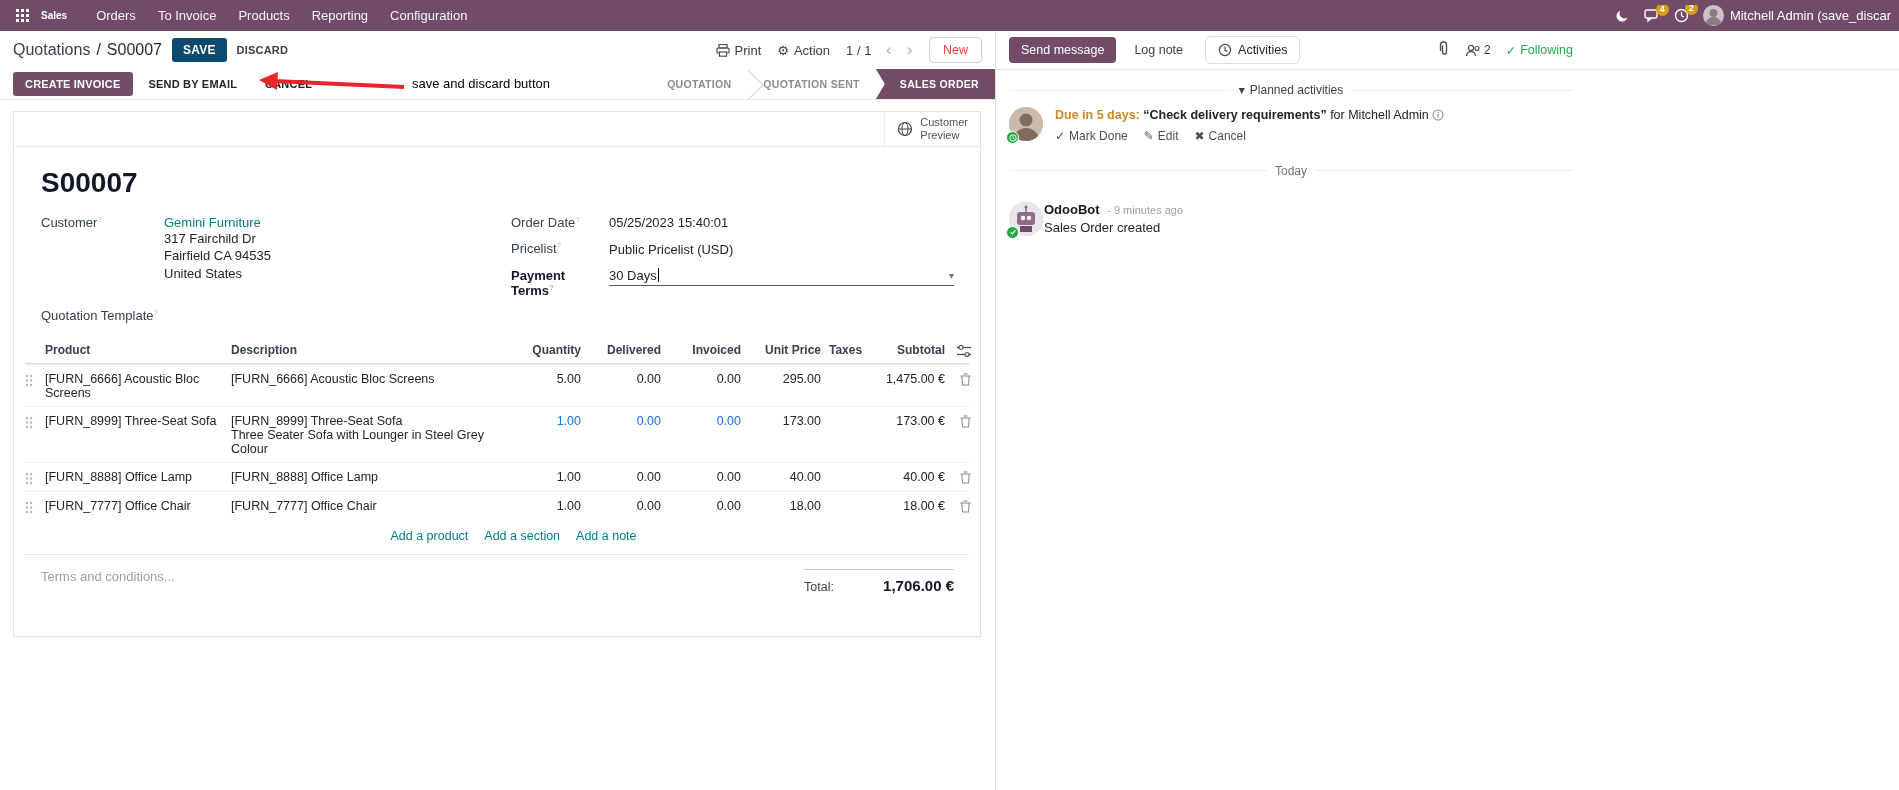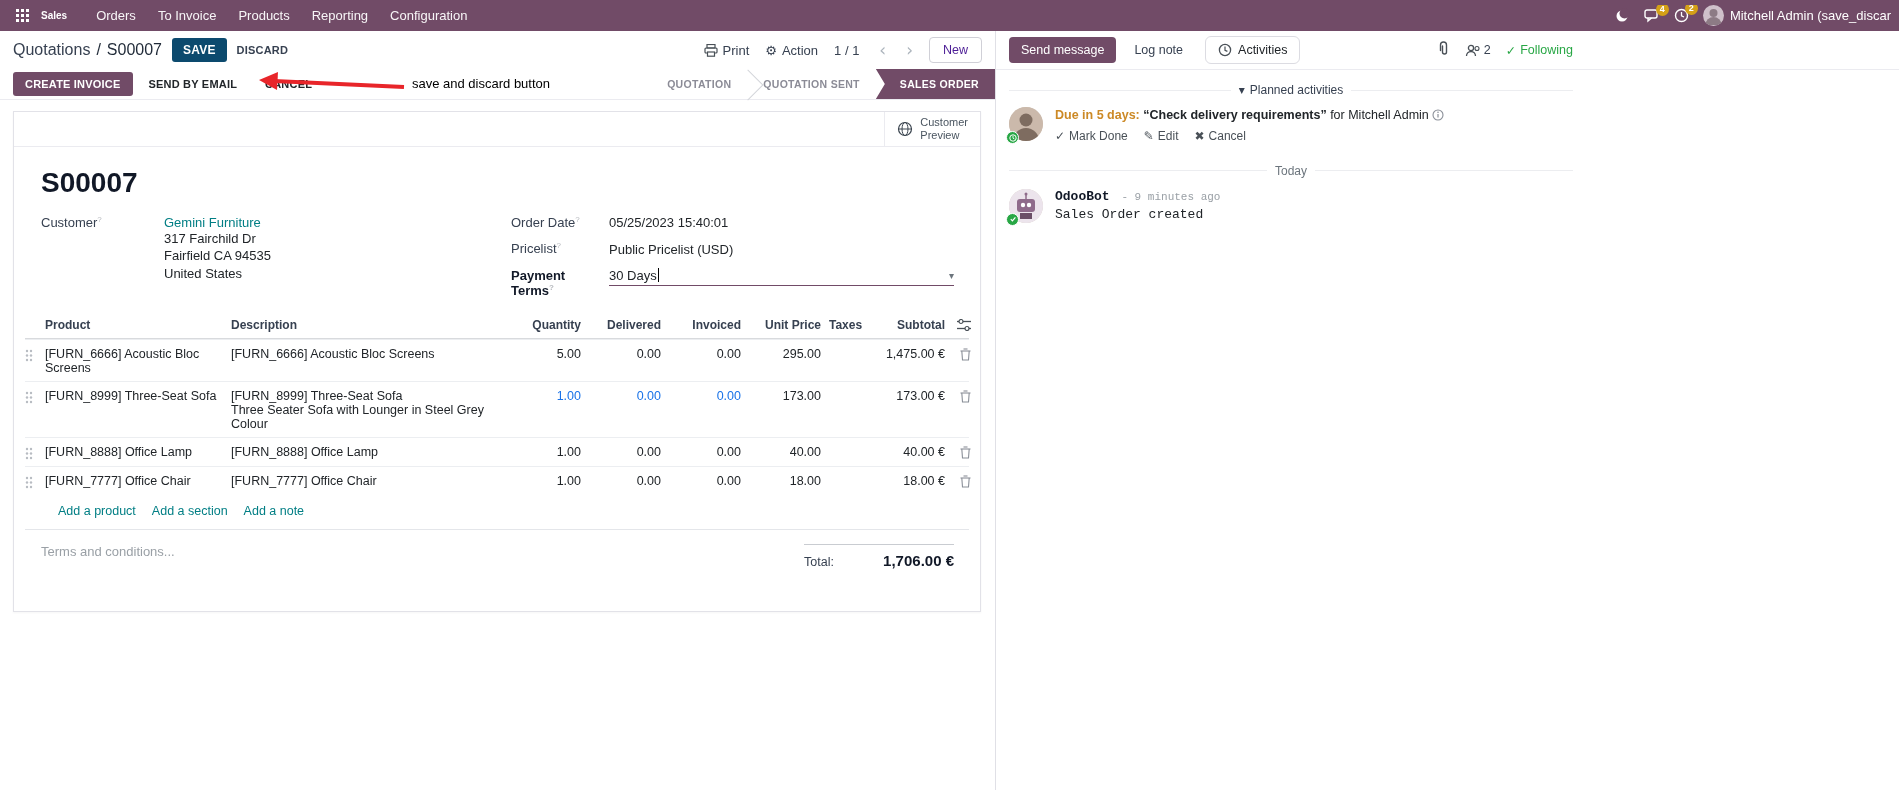--- a/index.html
+++ b/index.html
@@ -25,23 +25,23 @@
   .chatter { flex:1; border-left:1px solid #e0e0e6; background:#fff; min-width:0; }
 
   
   .control-panel { height:38px; display:flex; align-items:center; padding:0 13px; }
   .bc { display:flex; align-items:center; gap:6px; font-size:16px; color:#1f2937; }
   .bc a { color:#374151; text-decoration:none; cursor:pointer; }
   .btn-save { background:#0c4a6e; color:#fff; border:none; font-size:12px; font-weight:700; padding:5px 11px; border-radius:3px; margin-left:10px; cursor:pointer; letter-spacing:.2px; }
   .btn-discard { background:none; border:none; color:#374151; font-size:11px; font-weight:700; padding:5px 10px; cursor:pointer; letter-spacing:.2px; }
   .cp-right { margin-left:auto; display:flex; align-items:center; gap:16px; font-size:13px; color:#374151; }
   .cp-tool { display:flex; align-items:center; gap:5px; cursor:pointer; }
-  .pager { display:flex; align-items:center; gap:20px; color:#374151; }
+  .pager { display:flex; align-items:center; gap:14px; color:#374151; }
   .pager .chevbtn { color:#adb5bd; font-size:17px; cursor:pointer; line-height:1; }
-  .btn-new { background:#fff; border:1px solid #d0d0d7; border-radius:4px; font-size:12.5px; color:#4c1d95; padding:5px 13px; cursor:pointer; }
+  .btn-new { background:#fff; border:1px solid #d0d0d7; border-radius:4px; font-size:12.5px; color:#ef4444; padding:5px 13px; cursor:pointer; }
 
   
   .action-bar { height:31px; display:flex; align-items:stretch; border-bottom:1px solid #ebebf0; padding-left:13px; }
   .ab-left { display:flex; align-items:center; gap:4px; }
   .btn-primary-sm { background:#714B67; color:#fff; border:none; font-size:11px; font-weight:700; padding:6px 12px; border-radius:3px; cursor:pointer; letter-spacing:.2px; }
   .btn-flat { background:none; border:none; color:#212529; font-size:11px; font-weight:700; padding:6px 12px; cursor:pointer; letter-spacing:.2px; }
   .stages { margin-left:auto; display:flex; align-items:stretch; height:30px; }
   .stage { display:flex; align-items:center; padding:0 16px; font-size:10.5px; font-weight:700; color:#8b8b96; letter-spacing:.3px; cursor:pointer; position:relative; }
   .chev { position:relative; width:0; }
   .chev::after { content:""; position:absolute; top:4.5px; left:-10.5px; width:21px; height:21px; border-top:1px solid #d3d5da; border-right:1px solid #d3d5da; transform:rotate(45deg); }
@@ -85,21 +85,21 @@
   .c-desc { flex:0 0 282px; padding-right:8px; }
   .c-qty { flex:0 0 68px; text-align:right; }
   .c-del { flex:0 0 80px; text-align:right; }
   .c-inv { flex:0 0 80px; text-align:right; }
   .c-price { flex:0 0 80px; text-align:right; }
   .c-tax { flex:0 0 54px; padding-left:8px; }
   .c-sub { flex:0 0 70px; text-align:right; }
   .c-trash { flex:0 0 26px; display:flex; justify-content:flex-end; align-items:center; padding-top:1px; }
   .desc2 { color:#212529; }
   .edited { color:#1a73e8; }
-  .addlinks { display:flex; gap:16px; padding:9px 0 11px 33px; border-bottom:1px solid #e4e6ea; font-size:12.5px; margin:0 0; }
+  .addlinks { display:flex; gap:16px; padding:9px 0 11px 33px; border-bottom:1px solid #e4e6ea; font-size:12.5px; margin:0 0;justify-content:center; }
   .addlinks a { color:#017E84; text-decoration:none; cursor:pointer; }
 
   .sheet-foot { display:flex; justify-content:space-between; align-items:flex-start; padding:14px 26px 0 27px; }
   .terms { color:#9aa0a6; font-size:13px; cursor:text; }
   .totals { width:150px; border-top:1px solid #c9ccd1; padding-top:7px; display:flex; justify-content:space-between; align-items:baseline; }
   .totals .tl { font-size:12.5px; color:#374151; }
   .totals .tv { font-size:15px; font-weight:700; color:#111827; }
 
   
   .annotation-text { position:absolute; left:412px; top:45px; font-size:13px; color:#000; }
@@ -121,21 +121,21 @@
   .sep.today { color:#6c757d; margin-top:21px; }
   .activity { display:flex; gap:12px; margin-top:10px; }
   .av36 { position:relative; width:34px; height:34px; border-radius:50%; background:#d8cfc4; flex:0 0 auto; overflow:visible; }
   .av36 .photo { width:34px; height:34px; border-radius:50%; overflow:hidden; display:block; }
   .av-badge { position:absolute; left:-3px; bottom:-3px; width:13px; height:13px; border-radius:50%; background:#28a745; border:1.5px solid #fff; display:flex; align-items:center; justify-content:center; }
   .act-line1 { font-size:12.5px; color:#212529; line-height:1.4; }
   .due { color:#cc8925; font-weight:700; }
   .summary { font-weight:600; }
   .act-actions { display:flex; gap:16px; margin-top:4px; font-size:12px; color:#495057; }
   .act-actions span.act { display:flex; align-items:center; gap:4px; cursor:pointer; }
-  .msg { display:flex; gap:12px; margin-top:11px;font-family:Liberation Mono, monospace; }
+  .msg { display:flex; gap:1px; margin-top:24px; }
   .msg-head { font-size:13px; }
   .msg-author { font-weight:700; color:#111827; }
   .msg-time { color:#9aa0a6; font-size:11px; margin-left:4px; }
   .msg-body { font-size:13px; color:#212529; margin-top:3px; }
   .glyph { font-family:"DejaVu Sans", sans-serif; }
 </style>
 </head>
 <body>
 
 <div class="screen">
@@ -279,20 +279,23 @@
                 <span class="flabel"><span>Customer</span><sup>?</sup></span>
                 <span class="fval">
                   <a class="link-teal">Gemini Furniture</a>
                   <span class="addr">
                     <div>317 Fairchild Dr</div>
                     <div>Fairfield CA 94535</div>
                     <div>United States</div>
                   </span>
                 </span>
               </div>
+              <div class="frow qt">
+                <span class="flabel"><span>Quotation Template</span><sup>?</sup></span>
+              </div>
             </div>
             <div class="fcol-right">
               <div class="frow">
                 <span class="flabel"><span>Order Date</span><sup>?</sup></span>
                 <span class="fval">05/25/2023 15:40:01</span>
               </div>
               <div class="frow">
                 <span class="flabel"><span>Pricelist</span><sup>?</sup></span>
                 <span class="fval">Public Pricelist (USD)</span>
               </div>

